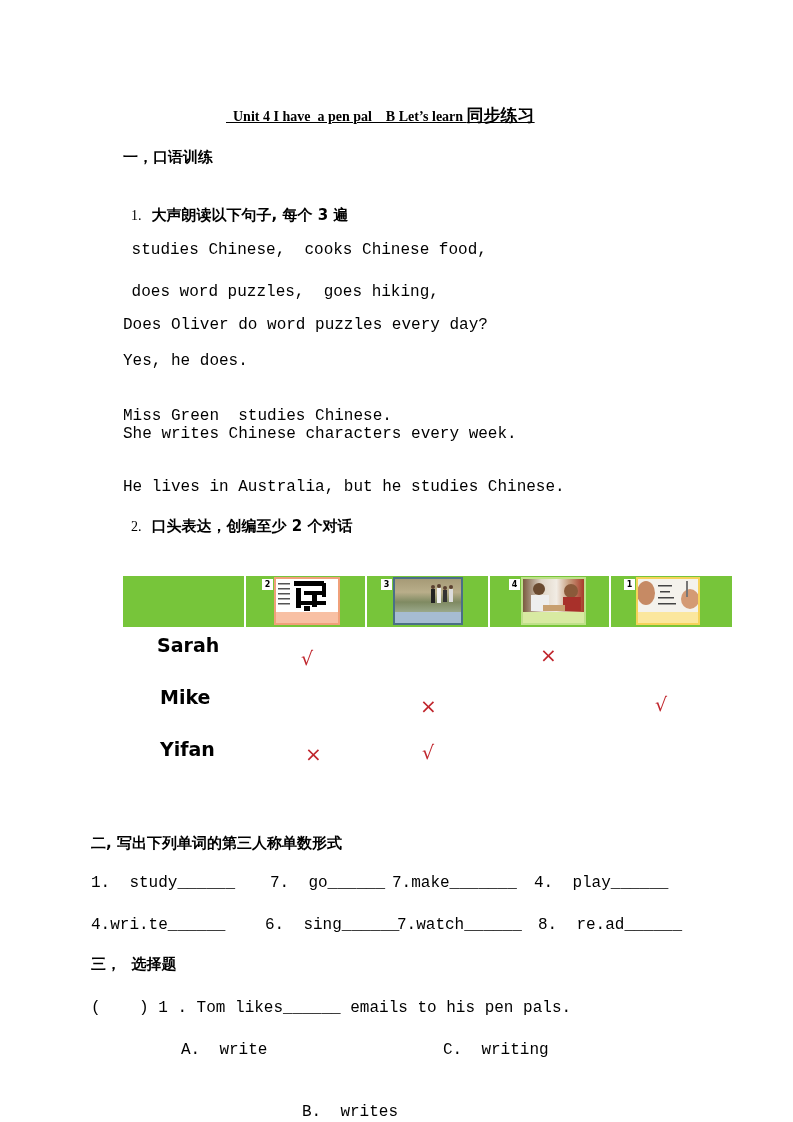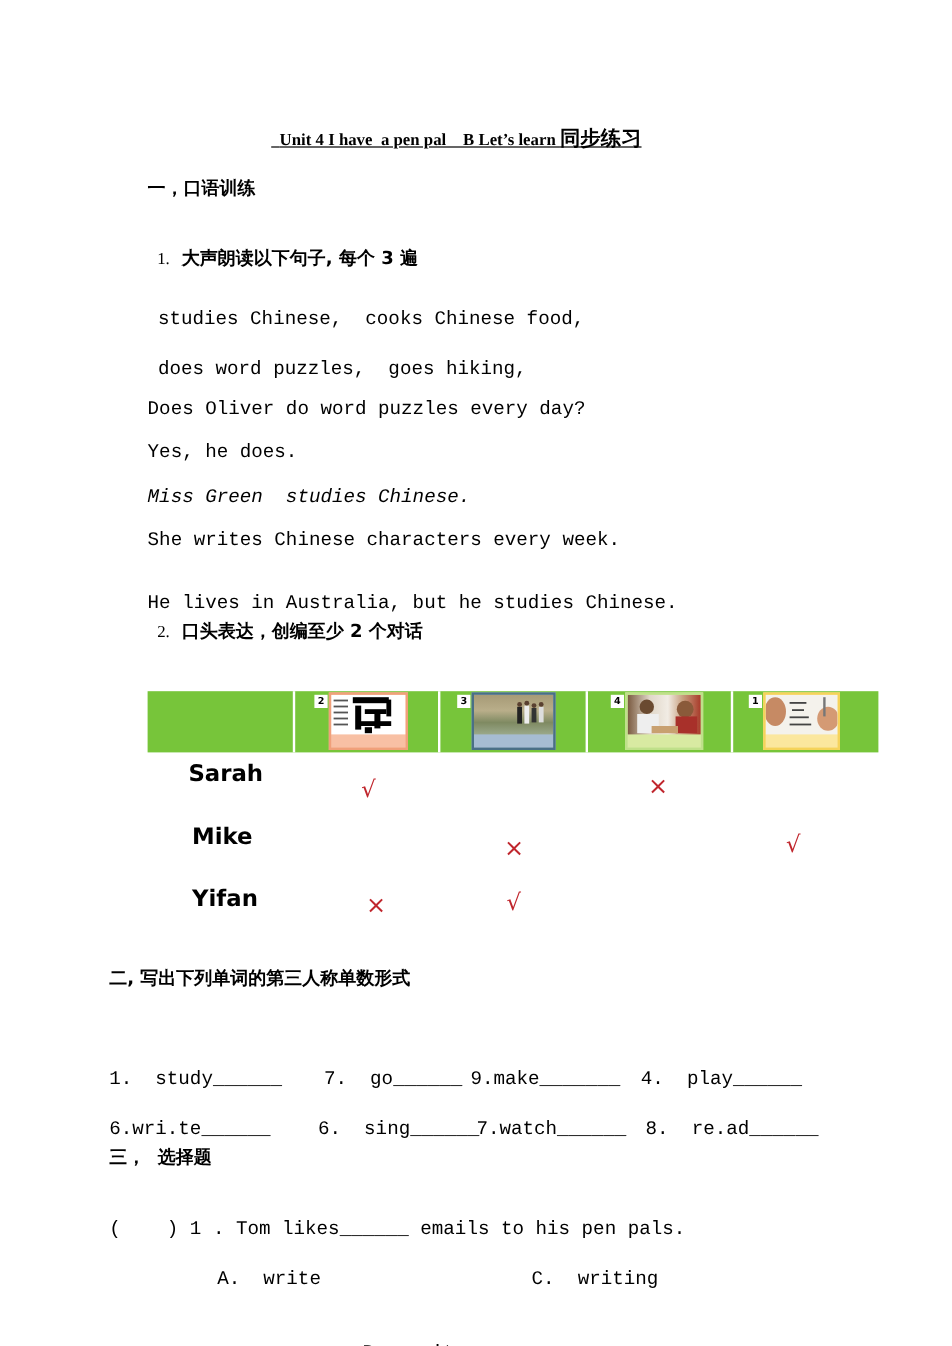--- a/index.html
+++ b/index.html
@@ -3,21 +3,21 @@
   <meta charset="utf-8">
   <style>
     html, body { margin: 0; padding: 0; background: #ffffff; }
     body { width: 793px; height: 1122px; position: relative; overflow: hidden; color: #000; }
     .abs { position: absolute; white-space: pre; }
     .title { font-family: "Liberation Serif", serif; font-weight: bold; font-size: 14px; }
     .title .cn { font-family: "DejaVu Sans", sans-serif; font-size: 17px; font-weight: bold; }
     .cnhead { font-family: "DejaVu Sans", sans-serif; font-weight: bold; font-size: 15px; }
     .cnhead-lg { font-family: "DejaVu Sans", sans-serif; font-weight: bold; font-size: 15px; }
     .num { font-family: "Liberation Serif", serif; font-weight: normal; font-size: 14px; margin-right: 10px; }
-    .mono { font-family: "Liberation Mono", monospace; font-size: 16px; margin-top: 16px; }
+    .mono { font-family: "Liberation Mono", monospace; font-size: 16px; }
     .bar { position: absolute; left: 123px; top: 576px; width: 609px; height: 51px; background: #77c53a; }
     .divider { position: absolute; top: 0; width: 2px; height: 51px; background: #ffffff; }
     .badge { position: absolute; top: 3px; width: 11px; height: 11px; background: #fff; font-family: "DejaVu Sans", sans-serif; font-size: 8px; font-weight: bold; text-align: center; line-height: 11px; }
     .card { position: absolute; top: 1px; height: 48px; box-sizing: border-box; border: 2px solid; overflow: hidden; }
     .card .pic { position: absolute; left: 0; right: 0; top: 0; height: 33px; }
     .name { font-family: "DejaVu Sans", sans-serif; font-weight: bold; font-size: 19px; }
     .mark { font-family: "DejaVu Sans", sans-serif; font-size: 20px; color: #c0262d; }
     .check { font-family: "DejaVu Serif", serif; font-size: 19px; color: #c0262d; }
   </style>
 </head>
@@ -30,21 +30,21 @@
 <div class="abs cnhead" style="left:123px; top:148px;">一，口语训练</div>
 
 <div class="abs" style="left:123px; top:188px;">
   <span class="num">1.</span><span class="cnhead-lg">大声朗读以下句子, 每个 3 遍</span>
 </div>
 
 <div class="abs mono" style="left:122px; top:241px;"> studies Chinese,  cooks Chinese food,</div>
 <div class="abs mono" style="left:122px; top:283px;"> does word puzzles,  goes hiking,</div>
 <div class="abs mono" style="left:123px; top:316px;">Does Oliver do word puzzles every day?</div>
 <div class="abs mono" style="left:123px; top:352px;">Yes, he does.</div>
-<div class="abs mono" style="left:123px; top:389px;font-style:italic;">Miss Green  studies Chinese.</div>
+<div class="abs mono" style="left:123px; top:407px;">Miss Green  studies Chinese.</div>
 <div class="abs mono" style="left:123px; top:425px;">She writes Chinese characters every week.</div>
 <div class="abs mono" style="left:123px; top:478px;">He lives in Australia, but he studies Chinese.</div>
 
 <div class="abs" style="left:123px; top:499px;">
   <span class="num">2.</span><span class="cnhead-lg">口头表达，创编至少 2 个对话</span>
 </div>
 
 <div class="bar">
   <div class="divider" style="left:121px;"></div>
   <div class="divider" style="left:242px;"></div>
@@ -120,28 +120,28 @@
 <div class="abs name" style="left:160px; top:686px;">Mike</div>
 <div class="abs name" style="left:160px; top:738px;">Yifan</div>
 
 <div class="abs check" style="left:301px; top:647px;">√</div>
 <div class="abs mark" style="left:540px; top:643px;">×</div>
 <div class="abs mark" style="left:420px; top:694px;">×</div>
 <div class="abs check" style="left:655px; top:693px;">√</div>
 <div class="abs mark" style="left:305px; top:742px;">×</div>
 <div class="abs check" style="left:422px; top:741px;">√</div>
 
-<div class="abs cnhead-lg" style="left:91px; top:806px;">二, 写出下列单词的第三人称单数形式</div>
+<div class="abs cnhead-lg" style="left:91px; top:834px;">二, 写出下列单词的第三人称单数形式</div>
 
 <div class="abs mono" style="left:91px; top:874px;">1.  study______</div>
 <div class="abs mono" style="left:270px; top:874px;">7.  go______</div>
-<div class="abs mono" style="left:392px; top:874px;">9.make_______</div>
+<div class="abs mono" style="left:392px; top:874px;">7.make_______</div>
 <div class="abs mono" style="left:534px; top:874px;">4.  play______</div>
 
-<div class="abs mono" style="left:91px; top:916px;">6.wri.te______</div>
+<div class="abs mono" style="left:91px; top:916px;">4.wri.te______</div>
 <div class="abs mono" style="left:265px; top:916px;">6.  sing______</div>
 <div class="abs mono" style="left:397px; top:916px;">7.watch______</div>
 <div class="abs mono" style="left:538px; top:916px;">8.  re.ad______</div>
 
 <div class="abs cnhead-lg" style="left:91px; top:955px;">三，  选择题</div>
 
 <div class="abs mono" style="left:91px; top:999px;">(    ) 1 . Tom likes______ emails to his pen pals.</div>
 
 <div class="abs mono" style="left:181px; top:1041px;">A.  write</div>
 <div class="abs mono" style="left:302px; top:1103px;">B.  writes</div>

